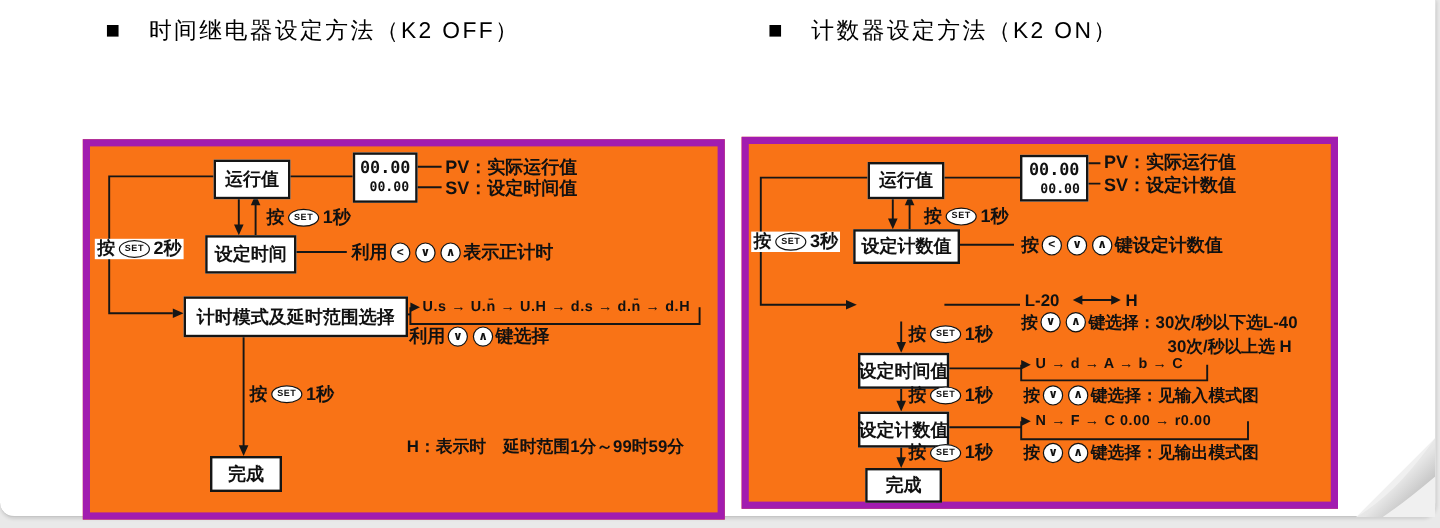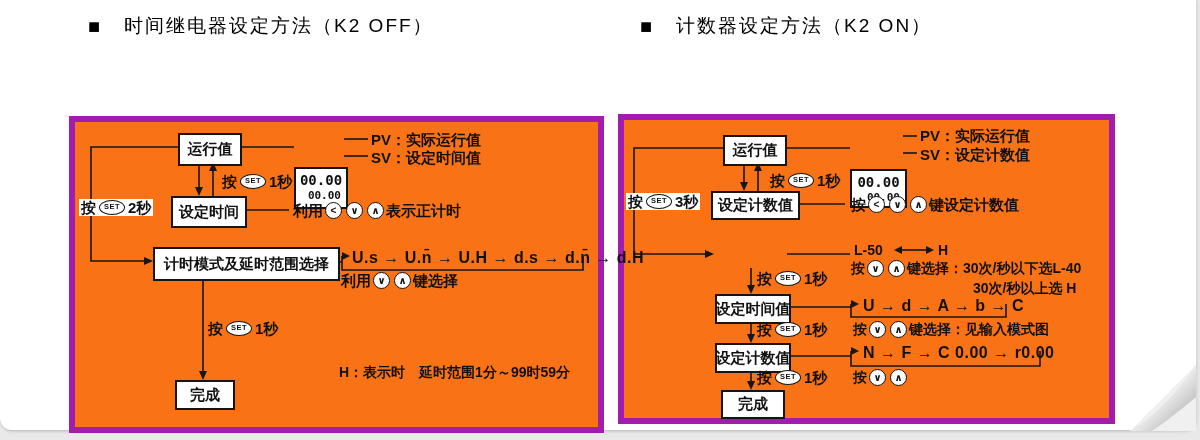--- a/index.html
+++ b/index.html
@@ -11,28 +11,28 @@
   .title{position:absolute;display:flex;align-items:center;color:#000;}
   .bullet{font-size:20px;line-height:1;margin-right:24px;}
   .title-text{font-size:19px;font-weight:normal;letter-spacing:2px;white-space:nowrap;}
   .panel{position:absolute;border:6px solid #a21caf;background:#f97316;}
   .panel-left{left:69px;top:116px;width:523px;height:305px;}
   .panel-right{left:618px;top:114px;width:485px;height:298px;}
   .wires{position:absolute;left:0;top:0;}
   .fbox{position:absolute;border:2px solid #151515;background:#fff;display:flex;align-items:center;
         justify-content:center;font-weight:bold;font-size:15px;white-space:nowrap;z-index:2;}
   .disp{position:absolute;border:2px solid #151515;background:#fff;z-index:2;
-        font-family:"DejaVu Sans Mono","Liberation Mono",monospace;font-weight:bold;margin-top:40px;}
+        font-family:"DejaVu Sans Mono","Liberation Mono",monospace;font-weight:bold;}
   .disp .pv{font-size:14px;text-align:center;margin-top:3px;}
   .disp .sv{font-size:11px;text-align:right;padding-right:5px;margin-top:1px;}
   .lbl{position:absolute;display:flex;align-items:center;font-weight:bold;font-size:15px;
        white-space:nowrap;z-index:3;line-height:1.15;}
   .bg{background:#fff;padding:0 2px;}
   .sm{font-size:14px;}
-  .seq{font-size:16px;letter-spacing:0.5px;}
+  .seq{font-size:12px;letter-spacing:0.5px;}
   .kset{display:inline-flex;align-items:center;justify-content:center;width:24px;height:13px;
         border:1.5px solid #111;border-radius:50%;font-size:7.5px;font-weight:bold;margin:0 3px;
         flex:none;letter-spacing:.5px;background:#fff;}
   .kc{display:inline-flex;align-items:center;justify-content:center;width:15px;height:15px;
       border:1.5px solid #111;border-radius:50%;font-size:10px;font-weight:bold;margin:0 2px;
       flex:none;background:#fff;}
   .curl{position:absolute;right:0;bottom:-1px;}
 </style>
 </head>
 <body>
@@ -184,21 +184,21 @@
         <span>键设定计数值</span>
       </div>
 
       <div class="lbl bg" style="left:2px;top:73px">
         <span>按</span>
         <span class="kset">SET</span>
         <span>3秒</span>
       </div>
 
 
-      <div class="lbl sm" style="left:230px;top:122px">L-50</div>
+      <div class="lbl sm" style="left:230px;top:122px">L-20</div>
       <div class="lbl sm" style="left:314px;top:122px">H</div>
 
       <div class="lbl sm" style="left:227px;top:140px">
         <span>按</span>
         <span class="kc">∨</span>
         <span class="kc">∧</span>
         <span>键选择：30次/秒以下选L-40</span>
       </div>
       <div class="lbl sm" style="left:349px;top:160px">30次/秒以上选 H</div>
 
@@ -226,20 +226,21 @@
       </div>
 
       <div class="fbox" style="left:91px;top:223px;width:72px;height:26px">设定计数值</div>
 
       <div class="lbl seq" style="left:239px;top:224px">N → F → C 0.00 → r0.00</div>
 
       <div class="lbl sm" style="left:229px;top:249px">
         <span>按</span>
         <span class="kc">∨</span>
         <span class="kc">∧</span>
+        <span>键选择：见输出模式图</span>
       </div>
 
       <div class="lbl" style="left:133px;top:249px">
         <span>按</span>
         <span class="kset">SET</span>
         <span>1秒</span>
       </div>
 
       <div class="fbox" style="left:97px;top:270px;width:60px;height:25px">完成</div>
     </div>

